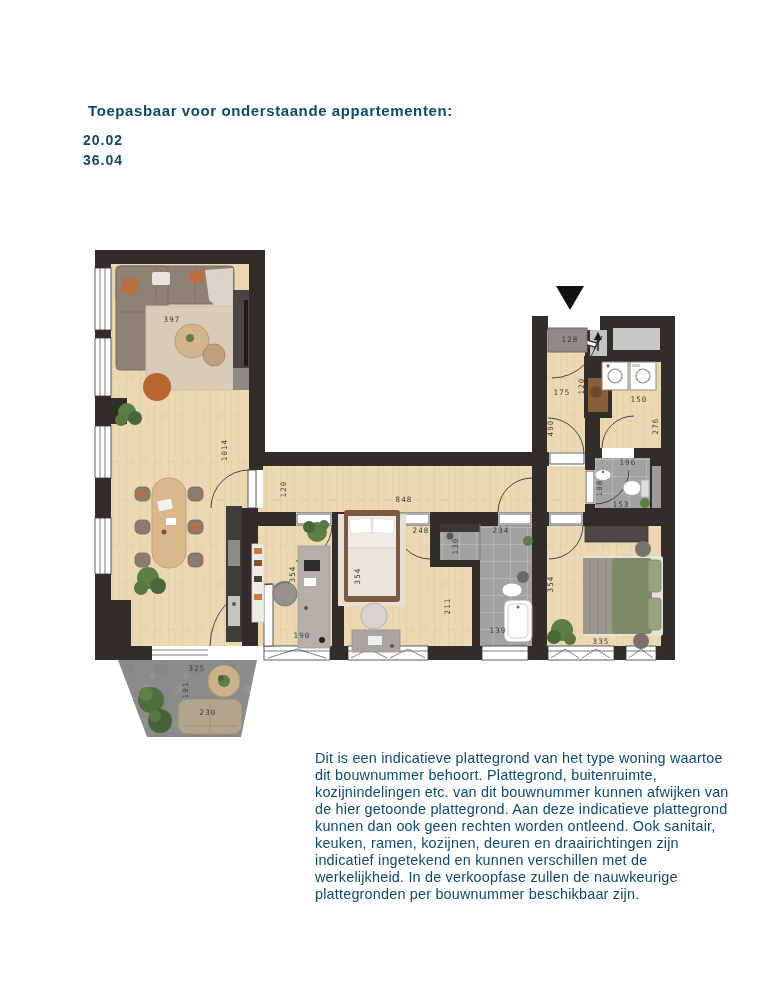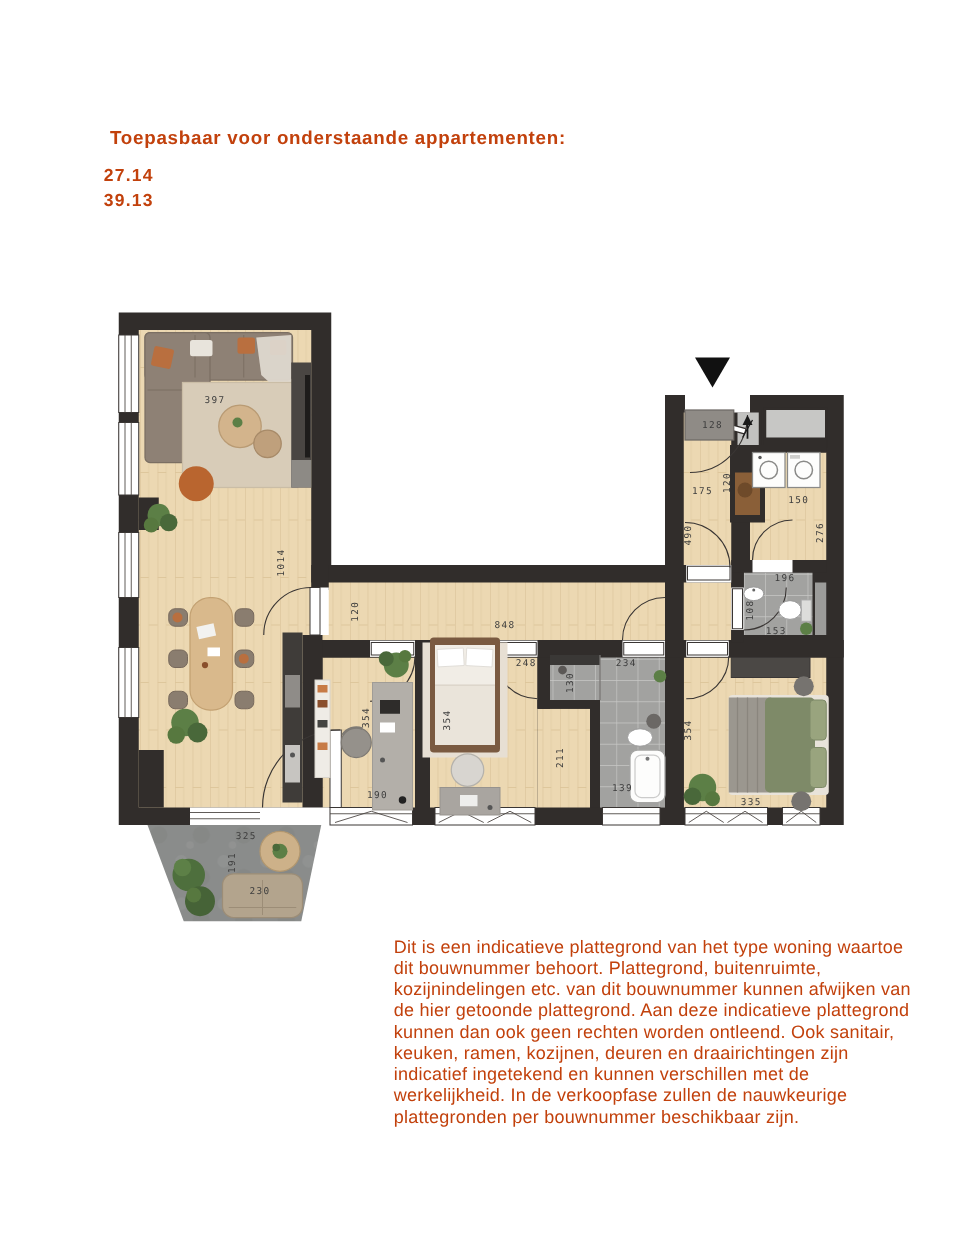--- a/index.html
+++ b/index.html
@@ -1,39 +1,39 @@
 <!DOCTYPE html>
 <html><head>
 <meta charset="utf-8">
 <style>
   html,body{margin:0;padding:0;background:#ffffff;}
   .page{position:relative;width:783px;height:1000px;background:#ffffff;overflow:hidden;
-        font-family:"Liberation Sans",sans-serif;color:#c2410c;}
+        font-family:"Liberation Sans",sans-serif;color:#0c4a6e;}
   .title{position:absolute;left:88px;top:92px;font-size:15px;font-weight:700;letter-spacing:.6px;}
   .apts{position:absolute;left:83px;top:130px;font-size:14px;font-weight:700;letter-spacing:1px;line-height:20px;}
   .disclaimer{position:absolute;left:315px;top:736px;width:414px;font-size:14.4px;line-height:1.18;
         font-weight:400;letter-spacing:.2px;}
   svg{position:absolute;left:0;top:0;}
   .wall{fill:#312d2b;}
   .dim{font-family:"DejaVu Sans Mono",monospace;font-size:7.5px;letter-spacing:1.1px;fill:#3d3d3d;
        text-anchor:middle;dominant-baseline:middle;}
   .arc{fill:none;stroke:#3a3634;stroke-width:.9;}
   .leaf{fill:#ffffff;stroke:#3a3634;stroke-width:.8;}
   .winline{stroke:#4a4541;stroke-width:.7;}
   .vmark{fill:none;stroke:#4a4541;stroke-width:.7;}
 </style>
 </head>
 <body>
 
 <div class="page">
 
   <h1 class="title">Toepasbaar voor onderstaande appartementen:</h1>
   <div class="apts">
-    <div>27.14</div>
-    <div>39.13</div>
+    <div>20.02</div>
+    <div>36.04</div>
   </div>
 
   <svg width="783" height="1000" viewBox="0 0 783 1000">
     <defs>
       <pattern id="wood" width="14" height="84" patternUnits="userSpaceOnUse">
         <rect width="14" height="84" fill="#ecd8b2"></rect>
         <line x1="0" y1="0" x2="0" y2="84" stroke="#dcc49a" stroke-width="1"></line>
         <line x1="7" y1="0" x2="7" y2="84" stroke="#e3cfa6" stroke-width=".7"></line>
         <line x1="0" y1="42" x2="7" y2="42" stroke="#dcc49a" stroke-width=".7"></line>
         <line x1="7" y1="80" x2="14" y2="80" stroke="#dcc49a" stroke-width=".7"></line>

